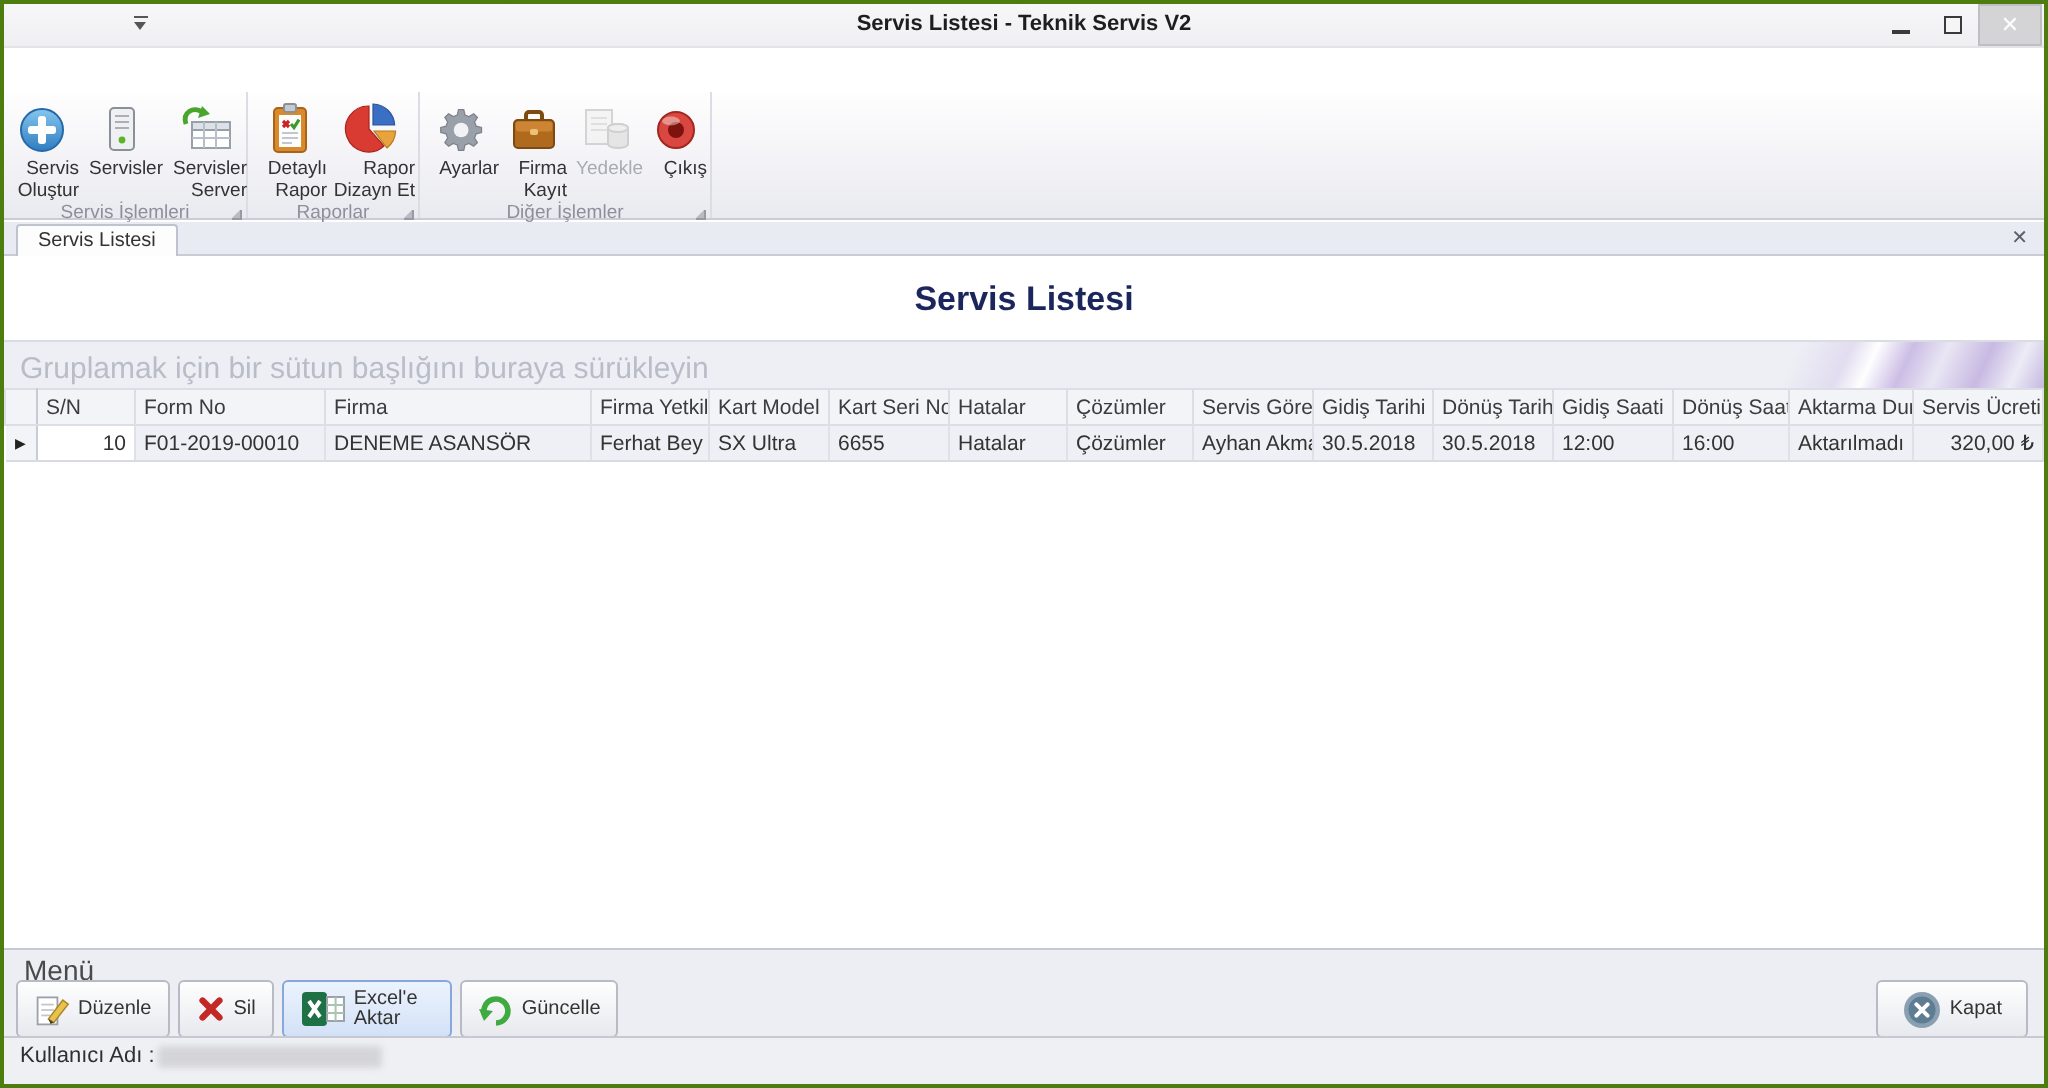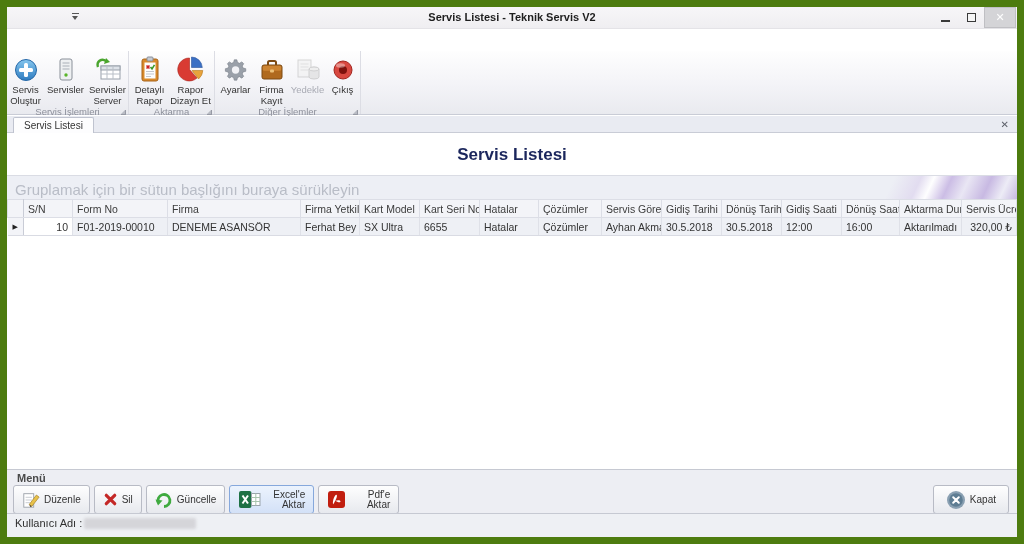--- a/index.html
+++ b/index.html
@@ -1,17 +1,17 @@
 <!DOCTYPE html>
 <html><head>
 <meta charset="utf-8">
 <style>
   html,body{margin:0;padding:0;background:#cfd2d8;}
   *{box-sizing:border-box;font-family:"Liberation Sans","DejaVu Sans",sans-serif;}
-  .window{position:relative;width:1024px;height:544px;background:#fff;border:7px solid #4d7c0f;overflow:hidden;}
+  .window{position:relative;width:1024px;height:544px;background:#fff;border:2px solid #4d7c0f;overflow:hidden;}
 
   
   .titlebar{position:absolute;top:0;left:0;right:0;height:22px;background:linear-gradient(#f7f6f8,#efeef1);border-bottom:1px solid #e4e3e7;}
   .title{position:absolute;left:0;right:0;top:0;text-align:center;font-size:11px;font-weight:bold;color:#1e1e1e;line-height:21px;}
   .qat-arrow{position:absolute;left:64px;top:5px;width:10px;height:10px;cursor:default;}
   .qat-arrow:before{content:"";position:absolute;left:1px;top:1px;width:7px;border-top:1px solid #555;}
   .qat-arrow:after{content:"";position:absolute;left:1px;top:4px;border-left:3.5px solid transparent;border-right:3.5px solid transparent;border-top:4px solid #555;}
   .win-controls{position:absolute;right:1px;top:0;height:21px;display:flex;align-items:stretch;}
   .win-btn{width:26px;display:flex;align-items:center;justify-content:center;}
   .min-glyph{width:9px;height:2px;background:#3a3a3a;margin-top:6px;}
@@ -29,21 +29,21 @@
   .ribbon-tab{position:absolute;left:47px;top:1px;height:21px;padding:0 13px;background:#fdfdfe;border:1px solid #d0d3dd;border-bottom:none;border-radius:2px 2px 0 0;font-size:11px;color:#2a2a2a;line-height:20px;}
   .collapse-btn{position:absolute;right:14px;top:6px;width:12px;height:8px;}
 
   
   .ribbon-body{position:absolute;top:44px;left:0;right:0;height:64px;background:linear-gradient(#fefefe,#f3f3f7 55%,#e9eaef);border-bottom:1px solid #c9ccd6;display:flex;}
   .rgroup{position:relative;height:100%;border-right:1px solid #dcdde4;display:flex;flex-direction:column;flex:0 0 auto;}
   .rgroup-buttons{flex:1;display:flex;align-items:flex-start;justify-content:center;padding-top:2px;}
   .rgroup-label{height:13px;font-size:9.5px;color:#8d909b;text-align:center;line-height:12px;position:relative;}
   .launcher{position:absolute;right:2px;bottom:3px;width:5px;height:5px;border-right:1px solid #979aa5;border-bottom:1px solid #979aa5;}
   .launcher:before{content:"";position:absolute;right:0;bottom:0;width:0;height:0;border-left:4px solid transparent;border-bottom:4px solid #b8bbc4;}
-  .rbtn{padding-top:1px;text-align:center;font-size:9.5px;color:#333;line-height:10.5px;border-radius:3px;flex:0 0 auto;}
+  .rbtn{padding-top:1px;text-align:right;font-size:9.5px;color:#333;line-height:10.5px;border-radius:3px;flex:0 0 auto;}
   .rbtn .ricon{height:31px;display:flex;align-items:center;justify-content:center;}
   .rbtn.disabled{color:#a9abb4;}
   .rbtn.disabled .ricon{opacity:.55;filter:grayscale(1);}
   .ribbon-fill{flex:1;}
 
   
   .doc-tabbar{position:absolute;top:109px;left:0;right:0;height:17px;background:#e9ebf2;border-bottom:1px solid #c9ccd6;}
   .doc-tab{position:absolute;left:6px;top:1px;height:17px;padding:0 10px;background:#fdfdfe;border:1px solid #bfc3cf;border-bottom:1px solid #fdfdfe;font-size:10px;line-height:15px;color:#333;border-radius:2px 2px 0 0;}
   .doc-close{position:absolute;right:8px;top:2px;font-size:10px;color:#5c606a;line-height:13px;}
 
@@ -58,24 +58,24 @@
   table.gridtable{border-collapse:collapse;table-layout:fixed;width:100%;padding-left:32px;}
   .gridtable th{height:18px;background:#f3f4f8;border:1px solid #dcdee6;font-weight:normal;font-size:10.5px;text-align:left;padding:0 4px;color:#3c3c3c;overflow:hidden;white-space:nowrap;}
   .gridtable th.ind-h{background:#f3f4f8;border-right:1px solid #c9ccd6;}
   .gridtable td{height:18px;font-size:10.5px;color:#333;background:#eef0f5;border-right:1px solid #dfe1e8;border-bottom:1px solid #d9dbe3;padding:0 4px;white-space:nowrap;overflow:hidden;}
   .gridtable td.ind-c{background:#f3f4f8;border-right:1px solid #c9ccd6;text-align:center;font-size:7px;color:#222;padding:0;}
   .gridtable td.focus{background:#ffffff;}
   .gridtable .num{text-align:right;}
 
   
   .footer{position:absolute;left:0;right:0;bottom:20px;height:48px;background:#edeef3;border-top:1px solid #c6c9d2;}
-  .menu-label{position:absolute;left:10px;top:2px;font-size:11px;color:#4a4a4a;font-weight:bold;}
+  .menu-label{position:absolute;left:10px;top:2px;font-size:14px;color:#4a4a4a;}
   .fbuttons{position:absolute;left:6px;top:15px;display:flex;gap:4px;}
   .fbtn{height:29px;display:flex;align-items:center;gap:4px;padding:0 8px;background:linear-gradient(#fefefe,#e7e9ee);border:1px solid #b8bbc5;border-radius:3px;font-size:10px;line-height:10px;color:#333;}
-  .fbtn .flabel{text-align:right;}
+  .fbtn .flabel{text-align:left;}
   .fbtn .wrap2{max-width:40px;}
   .fbtn .wrap3{max-width:74px;}
   .fbtn.highlight{background:linear-gradient(#ecf3fd,#d3e1f7);border-color:#86a8dc;}
   .fbtn.kapat{position:absolute;right:8px;top:0px;padding:0 12px;}
   .kapat-wrap{position:absolute;right:0;top:15px;width:80px;height:29px;}
 
   
   .statusbar{position:absolute;left:0;right:0;bottom:0;height:24px;background:#eef0f4;border-top:1px solid #c6c9d2;font-size:11px;color:#2f2f2f;}
   .status-left{position:absolute;left:8px;top:0;line-height:19px;display:flex;align-items:center;gap:2px;}
   .redacted{display:inline-block;width:112px;height:11px;background:#d5d5d9;filter:blur(1.5px);border-radius:2px;}
@@ -173,21 +173,21 @@
           <div class="ricon">
               <svg width="27" height="27" viewBox="0 0 27 27">
             <path d="M12.5 13.5 L12.5 2 A11.5 11.5 0 1 0 20 22 Z" fill="#d93b33" stroke="#a8241d" stroke-width=".6"></path>
             <path d="M14.5 11.5 L14.5 1 A11 11 0 0 1 25.3 11.5 Z" fill="#3a6fc4" stroke="#2a549a" stroke-width=".6"></path>
             <path d="M15 14.5 L25.8 14.5 A11.5 11.5 0 0 1 21.5 23 Z" fill="#e8a33c" stroke="#b5791f" stroke-width=".6"></path>
           </svg>
             </div>
           <span>Rapor Dizayn Et</span>
         </div>
       </div>
-      <div class="rgroup-label"><span>Aktarma</span><span class="launcher"></span></div>
+      <div class="rgroup-label"><span>Raporlar</span><span class="launcher"></span></div>
     </div>
 
 
     <div class="rgroup" style="width:146px">
       <div class="rgroup-buttons">
         <div class="rbtn" style="width:38px">
           <div class="ricon">
               <svg width="26" height="26" viewBox="0 0 24 24">
             <path fill="#9aa0a9" stroke="#7d838d" stroke-width=".6" d="M21 13.2v-2.4l-2.5-.6c-.15-.65-.4-1.25-.75-1.8l1.35-2.2-1.7-1.7-2.2 1.35c-.55-.35-1.15-.6-1.8-.75L12.8 2.6h-2.4l-.6 2.5c-.65.15-1.25.4-1.8.75L5.8 4.5 4.1 6.2l1.35 2.2c-.35.55-.6 1.15-.75 1.8l-2.5.6v2.4l2.5.6c.15.65.4 1.25.75 1.8L4.1 17.8l1.7 1.7 2.2-1.35c.55.35 1.15.6 1.8.75l.6 2.5h2.4l.6-2.5c.65-.15 1.25-.4 1.8-.75l2.2 1.35 1.7-1.7-1.35-2.2c.35-.55.6-1.15.75-1.8z"></path>
             <circle cx="11.6" cy="12" r="3.4" fill="#f2f2f6"></circle>
@@ -325,44 +325,37 @@
           <path d="M8 15 L9.2 17.8 L11 17 Z" fill="#4a3a20"></path>
         </svg>
         <span class="flabel">Düzenle</span>
       </div>
       <div class="fbtn">
         <svg width="15" height="15" viewBox="0 0 16 16">
           <path d="M3.5 3.5 L12.5 12.5 M12.5 3.5 L3.5 12.5" stroke="#c42826" stroke-width="3.4" stroke-linecap="round"></path>
         </svg>
         <span class="flabel">Sil</span>
       </div>
-      <div class="fbtn">
-        <svg width="18" height="16" viewBox="0 0 18 16">
-          <path d="M3.5 11 a6 6 0 1 1 5.5 3.5" fill="none" stroke="#3faa3f" stroke-width="2.8"></path>
-          <polygon points="0.5,7.5 7.5,8.5 3,13.5" fill="#3faa3f"></polygon>
-        </svg>
-        <span class="flabel">Güncelle</span>
-      </div>
       <div class="fbtn highlight">
         <svg width="23" height="19" viewBox="0 0 23 19">
           <rect x="1" y="1" width="12.5" height="17" rx="2" fill="#1e7145"></rect>
           <path d="M4.5 5.5 L10 13.5 M10 5.5 L4.5 13.5" stroke="#fff" stroke-width="2"></path>
           <rect x="13.5" y="3.5" width="8.5" height="12" fill="#fff" stroke="#9aa3ab"></rect>
           <line x1="13.5" y1="7.5" x2="22" y2="7.5" stroke="#a9c4ad"></line>
             <line x1="13.5" y1="11.5" x2="22" y2="11.5" stroke="#a9c4ad"></line>
           <line x1="17.8" y1="3.5" x2="17.8" y2="15.5" stroke="#a9c4ad"></line>
         </svg>
         <span class="flabel wrap2">Excel'e Aktar</span>
       </div>
       <div class="fbtn">
-        <svg width="19" height="19" viewBox="0 0 19 19">
-          <rect x="1" y="1" width="17" height="17" rx="3" fill="#c11e0f"></rect>
-          <path d="M6 14 C5.5 10 8 4.5 9.3 4.8 C10.6 5.1 9.8 8 8.2 10.8 C11.2 9.5 14.2 10.3 13.4 11.8 C12.7 13 10 12 8.2 10.8 C7.2 12.5 6.3 15 6 14 Z" fill="#fff"></path>
-        </svg>
-        <span class="flabel wrap2">Pdf'e Aktar</span>
+        <svg width="18" height="16" viewBox="0 0 18 16">
+          <path d="M3.5 11 a6 6 0 1 1 5.5 3.5" fill="none" stroke="#3faa3f" stroke-width="2.8"></path>
+          <polygon points="0.5,7.5 7.5,8.5 3,13.5" fill="#3faa3f"></polygon>
+        </svg>
+        <span class="flabel">Güncelle</span>
       </div>
     </div>
     <div class="kapat-wrap">
       <div class="fbtn kapat">
         <svg width="20" height="20" viewBox="0 0 20 20">
           <circle cx="10" cy="10" r="9" fill="#8aa0b2"></circle>
           <circle cx="10" cy="10" r="6.8" fill="#5e7d93"></circle>
           <path d="M7.2 7.2 L12.8 12.8 M12.8 7.2 L7.2 12.8" stroke="#fff" stroke-width="2" stroke-linecap="round"></path>
         </svg>
         <span class="flabel">Kapat</span>

